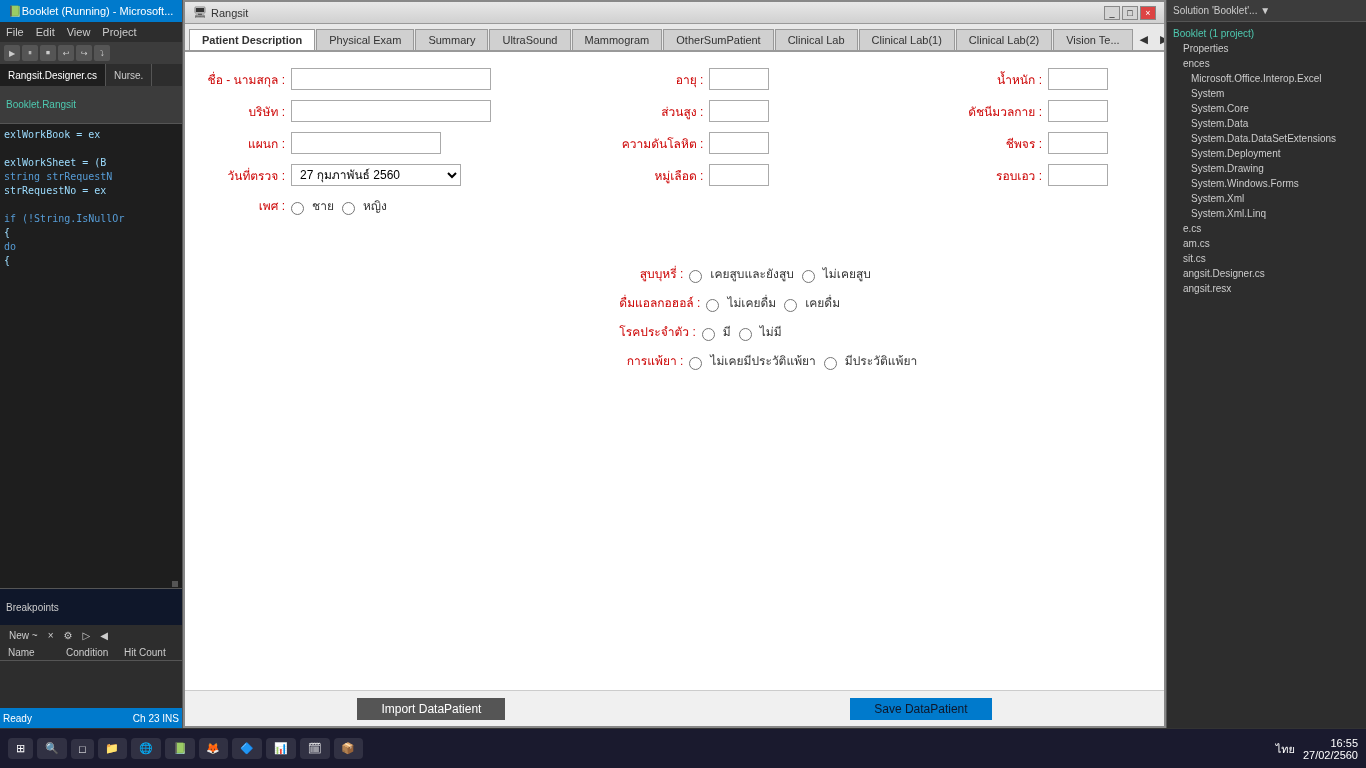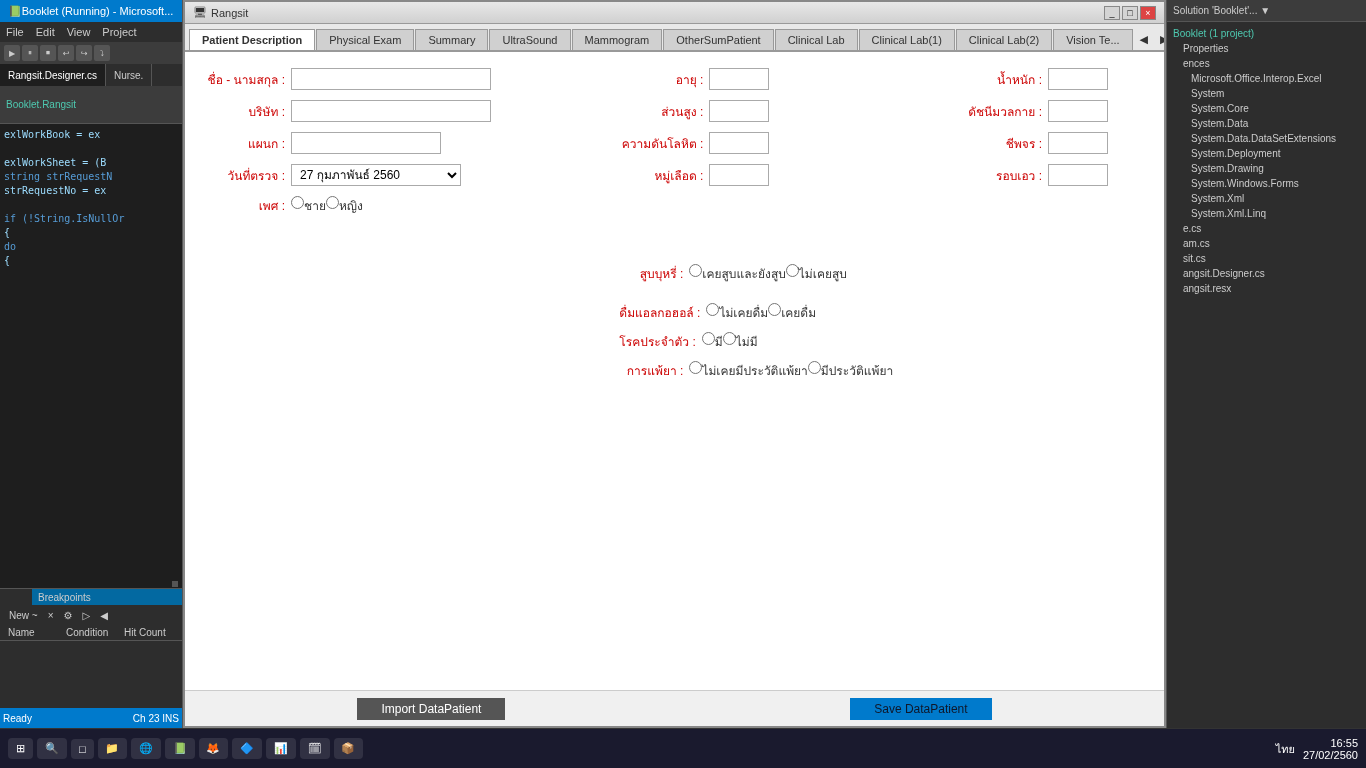--- a/index.html
+++ b/index.html
@@ -35,21 +35,21 @@
     .vs-menu-item { color: #ccc; font-size: 11px; padding: 0 6px; cursor: pointer; }
     .vs-toolbar { height: 22px; background: #3c3c3c; flex-shrink: 0; display: flex; align-items: center; padding: 0 4px; gap: 2px; }
     .vs-toolbar-btn { width: 16px; height: 16px; background: #555; border-radius: 2px; cursor: pointer; font-size: 8px; color: #ccc; display: flex; align-items: center; justify-content: center; }
     .vs-tabs { height: 22px; background: #2d2d2d; display: flex; flex-shrink: 0; overflow: hidden; }
     .vs-tab { padding: 0 8px; font-size: 10px; color: #ccc; display: flex; align-items: center; cursor: pointer; border-right: 1px solid #555; white-space: nowrap; }
     .vs-tab.active { background: #1e1e1e; color: white; }
     .vs-code-area { flex: 1; background: #1e1e1e; overflow: hidden; padding: 4px; }
     .code-line { color: #9cdcfe; font-size: 10px; font-family: Consolas, monospace; line-height: 14px; white-space: nowrap; }
     .code-keyword { color: #569cd6; }
     .vs-bottom { height: 120px; background: #2d2d2d; border-top: 1px solid #555; flex-shrink: 0; }
-    .vs-bottom-header { height: 16px; background: #0369a1; display: flex; align-items: center; padding: 0 6px; color: #ccc; font-size: 10px; margin-left: 32px; }
+    .vs-bottom-header { height: 36px; background: #0f172a; display: flex; align-items: center; padding: 0 6px; color: #ccc; font-size: 10px; }
     .breakpoints-toolbar { height: 20px; display: flex; align-items: center; padding: 0 5px; gap: 2px; background: #2d2d2d; }
     .bp-btn { font-size: 10px; color: #ccc; padding: 0 4px; cursor: pointer; }
     .bp-headers { display: flex; padding: 0 4px; color: #ccc; font-size: 10px; border-bottom: 1px solid #555; }
     .bp-col { padding: 2px 4px; }
     .vs-statusbar { height: 20px; background: #007acc; display: flex; align-items: center; padding: 0 3px; color: white; font-size: 10px; justify-content: space-between; flex-shrink: 0; }
 
     
     .rangsit-window {
       position: absolute; top: 0; left: 183px; right: 200px; bottom: 40px;
       background: #f0f0f0; display: flex; flex-direction: column;
@@ -88,21 +88,21 @@
     .form-label-th { font-size: 12px; }
     .form-input {
       border: 1px solid #aaa; height: 22px; padding: 0 4px;
       font-size: 12px; outline: none; background: white;
     }
     .form-input-sm { width: 60px; }
     .form-input-lg { width: 200px; }
     .form-select {
       border: 1px solid #aaa; height: 22px; padding: 0 4px; font-size: 12px; background: white;
     }
-    .radio-group { display: flex; align-items: flex-start; gap: 0; }
+    .radio-group { display: flex; align-items: flex-end; gap: 8px; }
     .radio-group label { font-size: 12px; color: #333; }
 
     
     .right-panel {
       position: absolute; top: 0; right: 0; width: 200px; bottom: 40px;
       background: #2d2d2d; display: flex; flex-direction: column;
       border-left: 1px solid #555;
     }
     .right-panel-title { height: 22px; background: #3c3c3c; display: flex; align-items: center; padding: 0 6px; color: #ccc; font-size: 10px; border-bottom: 1px solid #555; }
     .solution-item { color: #ccc; font-size: 10px; padding: 2px 6px; cursor: pointer; }
@@ -266,21 +266,21 @@
         <div class="form-row">
           <span class="form-label form-label-th" style="min-width:70px;">สูบบุหรี่ :</span>
           <div class="radio-group">
             <input type="radio" name="smoking" style="">
             <label>เคยสูบและยังสูบ</label>
             <input type="radio" name="smoking" style="">
             <label>ไม่เคยสูบ</label>
           </div>
         </div>
 
-        <div class="form-row" style="margin-top:20px;">
+        <div class="form-row" style="margin-top:10px;">
           <span class="form-label form-label-th" style="min-width:70px;">ดื่มแอลกอฮอล์ :</span>
           <div class="radio-group">
             <input type="radio" name="alcohol" style="">
             <label>ไม่เคยดื่ม</label>
             <input type="radio" name="alcohol" style="">
             <label>เคยดื่ม</label>
           </div>
         </div>
 
         <div class="form-row" style="margin-top:10px;">

